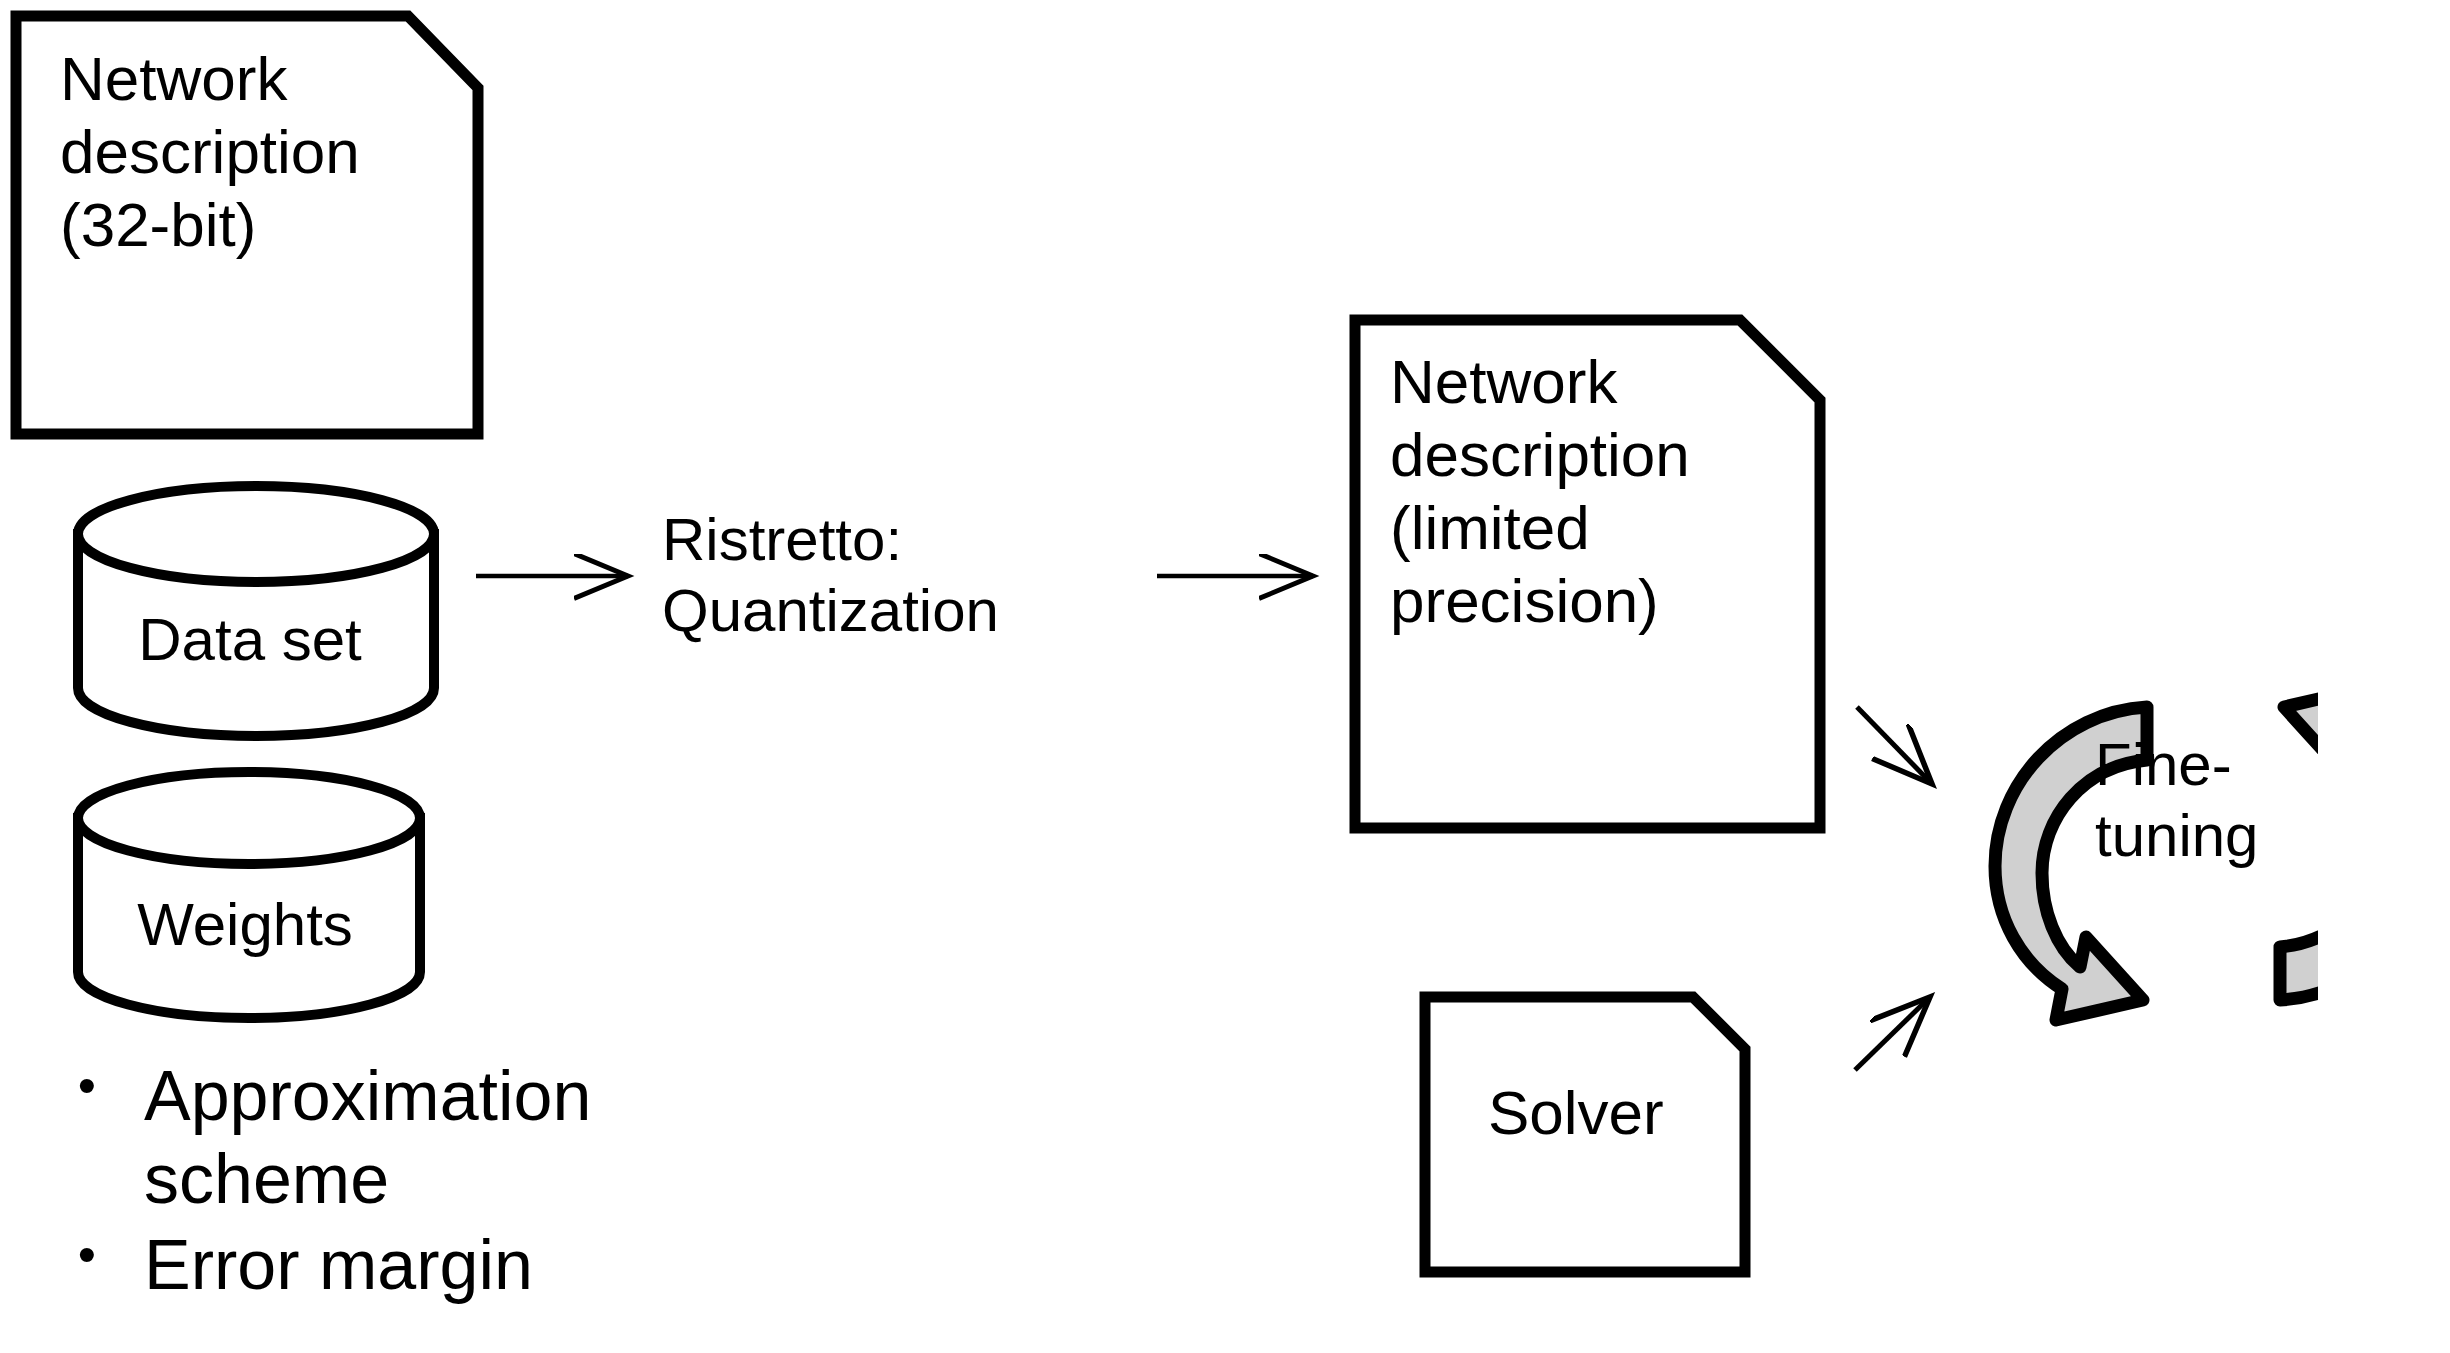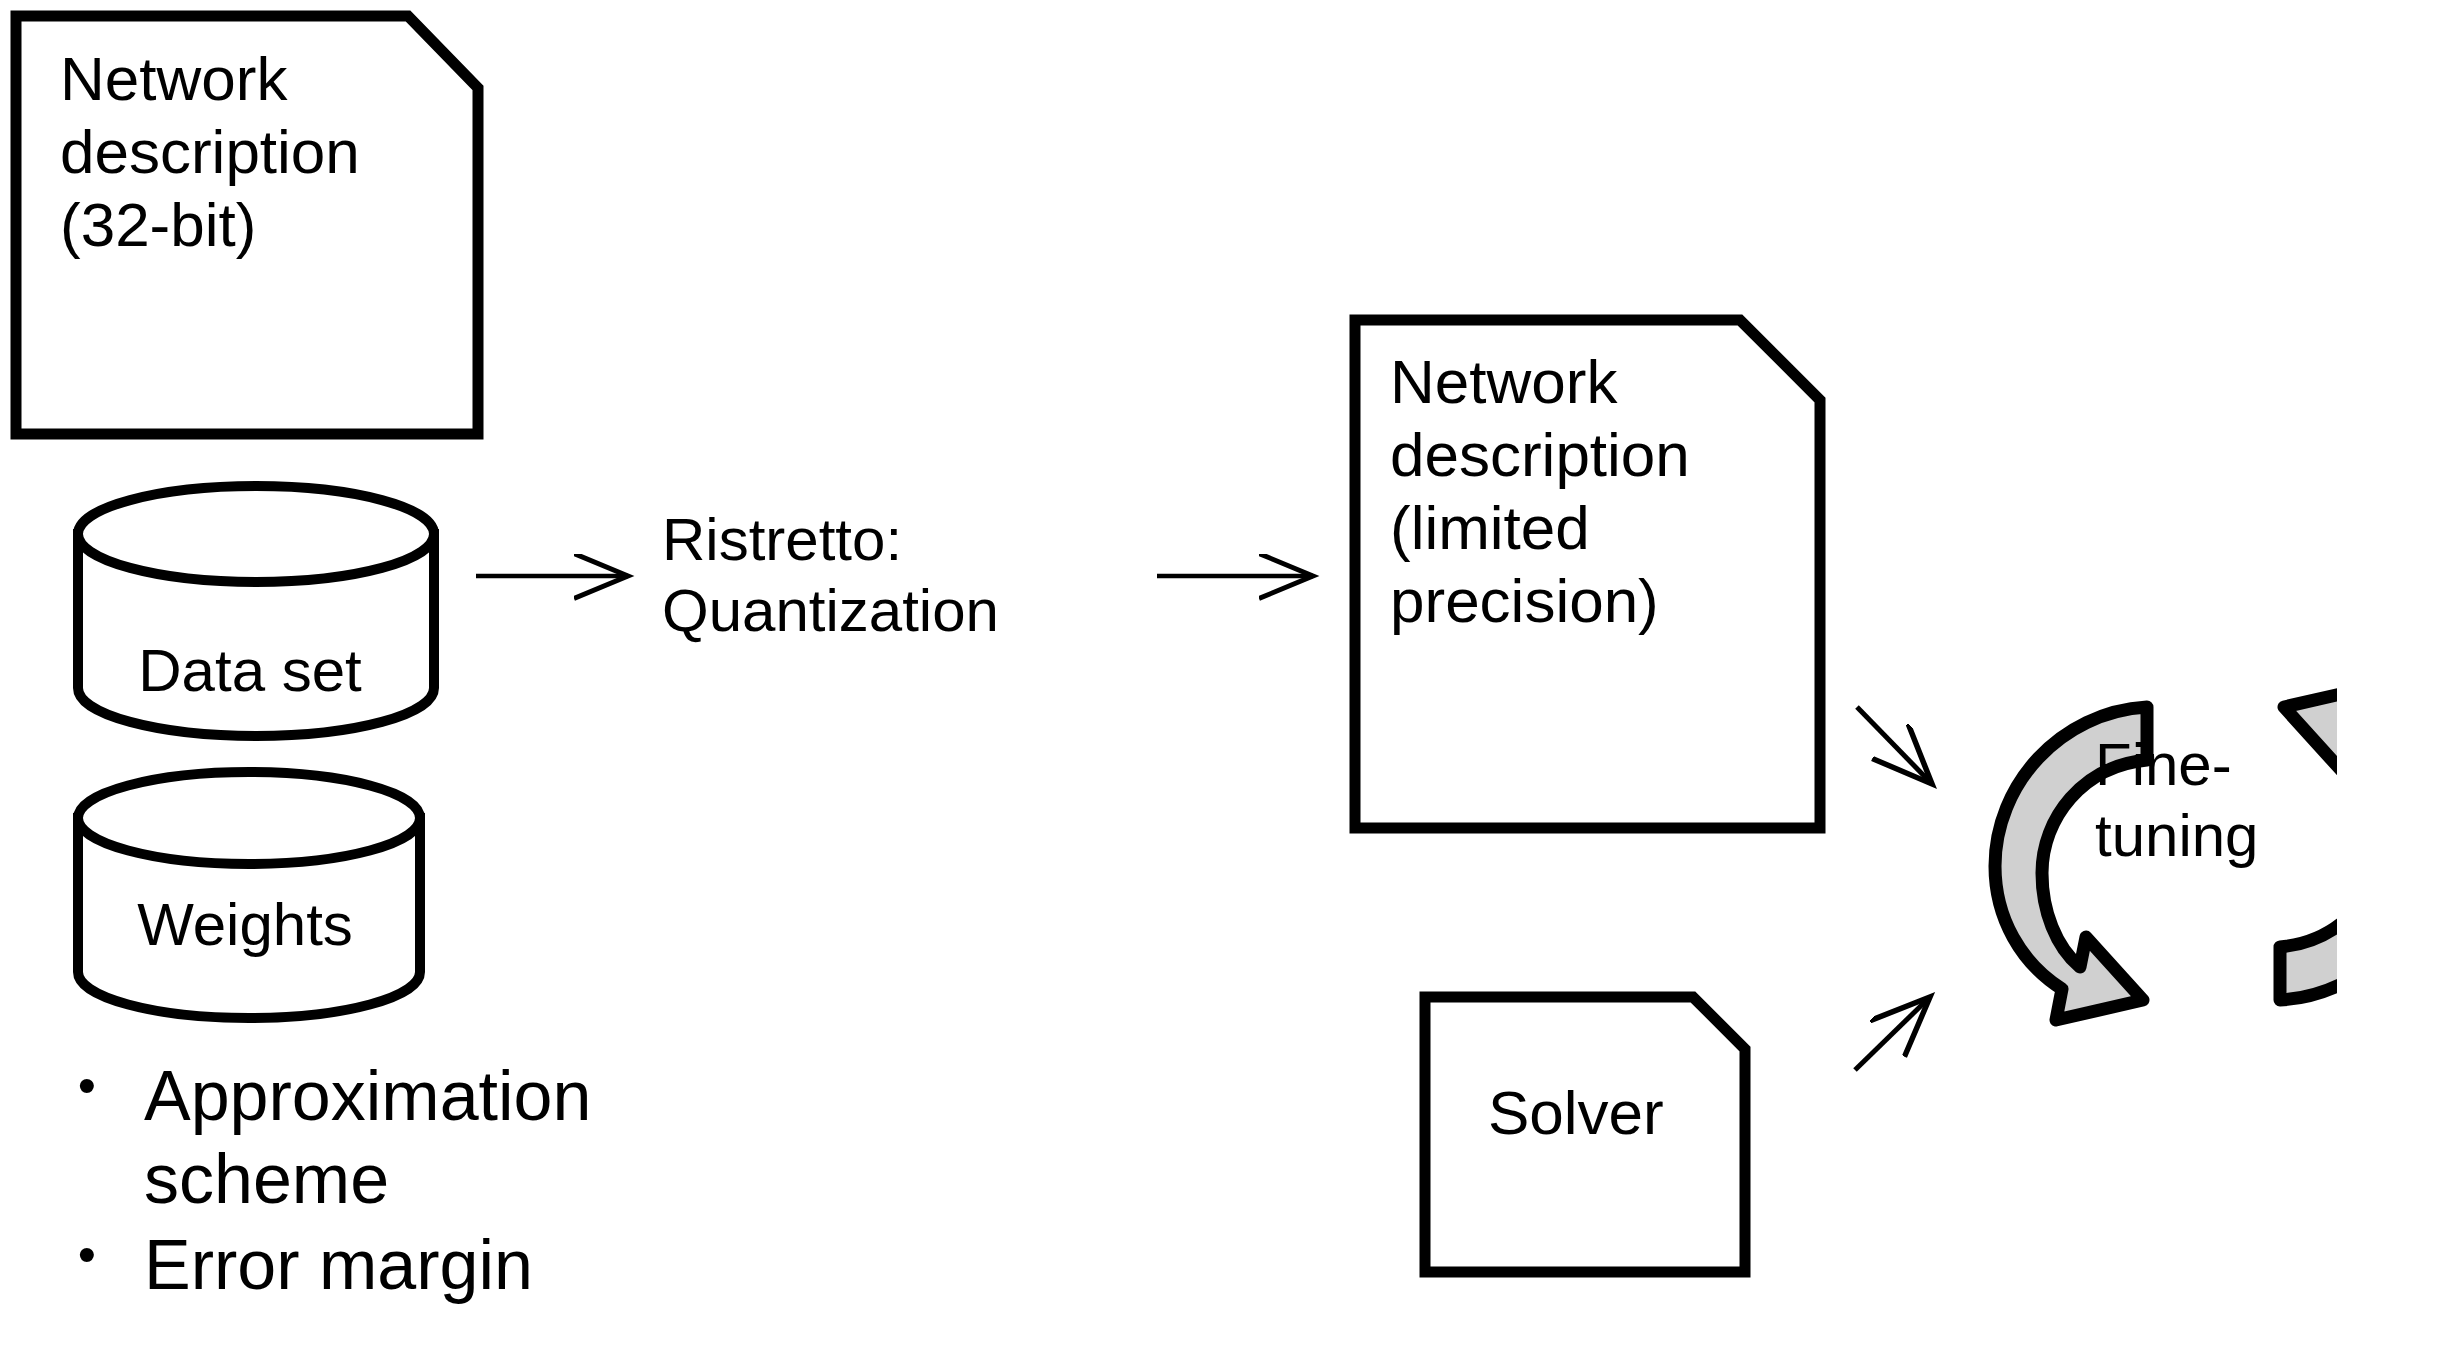--- a/index.html
+++ b/index.html
@@ -9,21 +9,20 @@
   }
   body {
     font-family: "Liberation Sans", sans-serif;
   }
   #canvas {
     position: relative;
     width: 2318px;
     height: 1353px;
     background: #ffffff;
     overflow: hidden;
-    padding-left: 19px;
   }
   #canvas svg.layer {
     position: absolute;
     left: 0;
     top: 0;
     width: 2450px;
     height: 1353px;
     overflow: visible;
   }
   .txt {
@@ -51,21 +50,21 @@
     left: 1488px;
     top: 1060px;
     margin-top: 16px;
   }
   .cyl-label {
     font-size: 60px;
     text-align: center;
   }
   .cyl1-label {
     left: 60px;
-    top: 636px;
+    top: 605px;
     width: 380px;
   }
   .cyl2-label {
     left: 55px;
     top: 890px;
     width: 380px;
   }
   
   .process-label {
     left: 662px;

